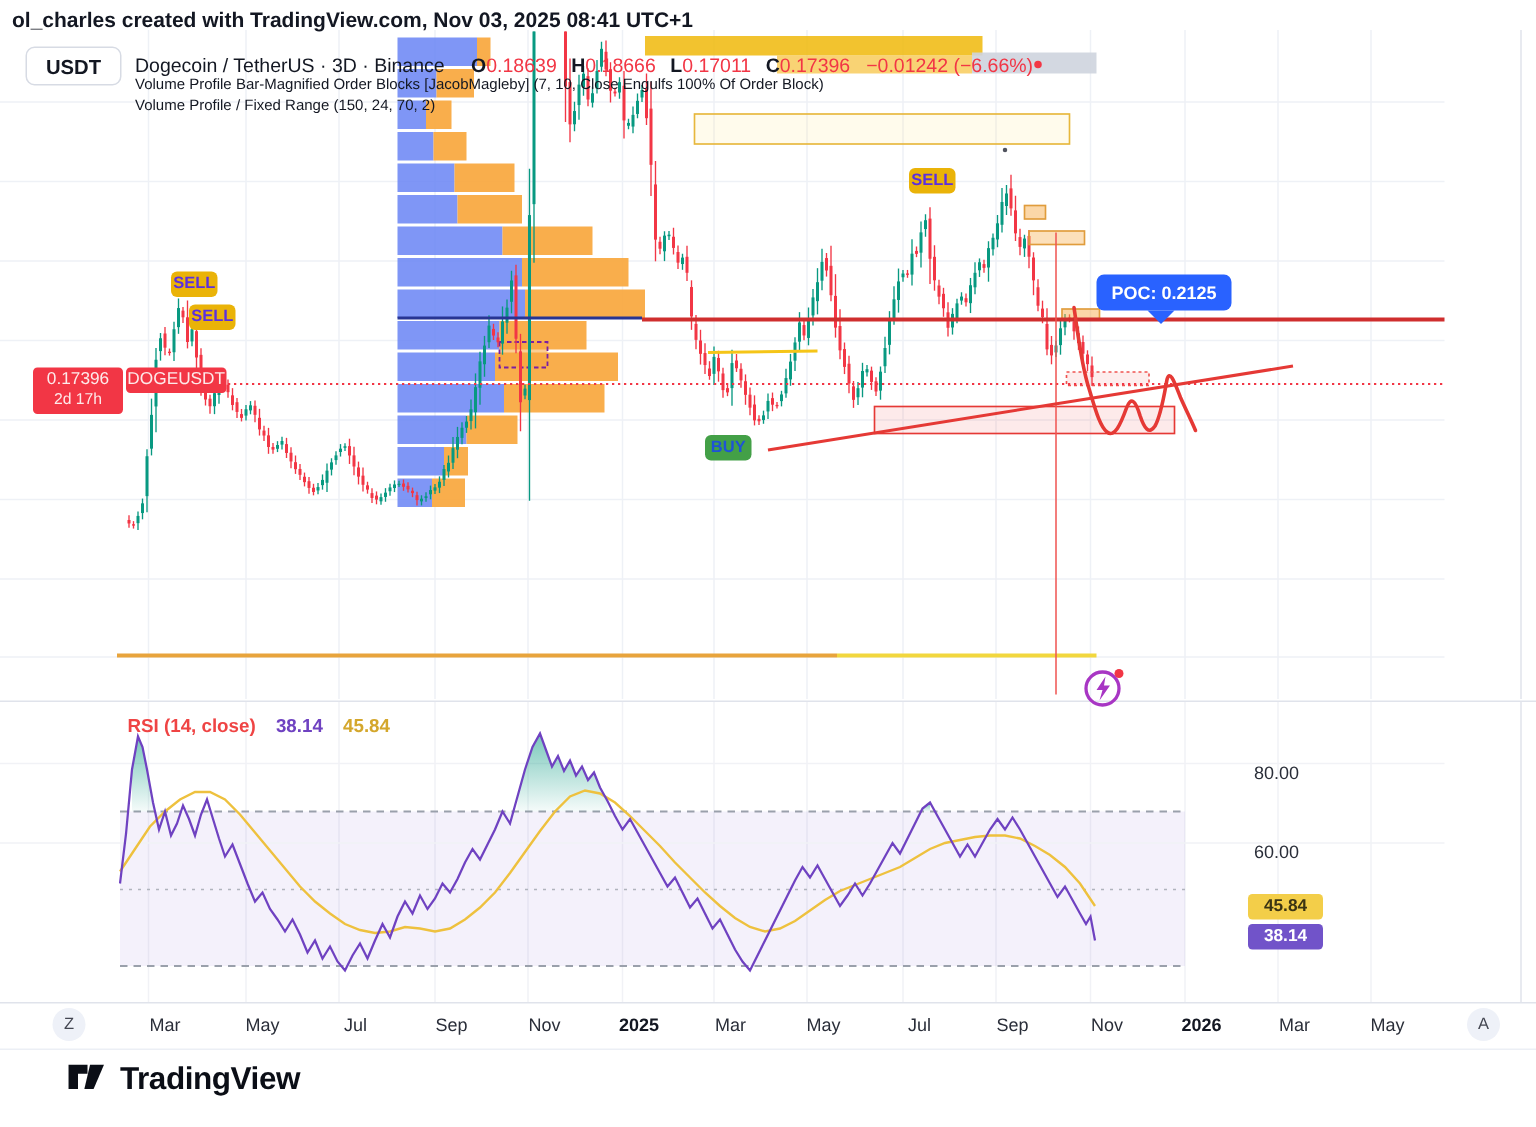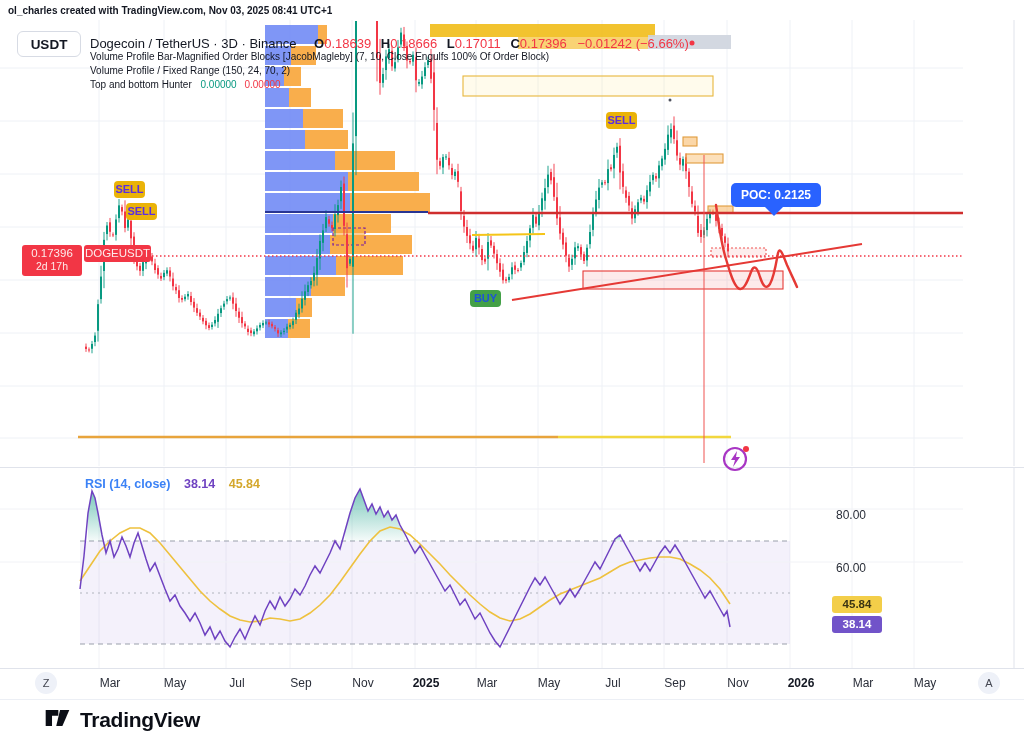--- a/index.html
+++ b/index.html
@@ -1,19 +1,19 @@
 <!DOCTYPE html>
 <html><head>
 <meta charset="utf-8">
 <style>
   html,body{margin:0;padding:0;background:#fff;}
   #app{position:relative;width:1024px;height:751px;background:#fff;overflow:hidden;
        font-family:"Liberation Sans",sans-serif;color:#131722;}
   .abs{position:absolute;}
-  #credit{left:8px;top:5px;font-size:10px;font-weight:600;color:#131722;}
+  #credit{left:8px;top:5px;font-size:14px;font-weight:600;color:#131722;}
   svg.pane{position:absolute;left:0;}
   #main-svg{top:0;}
   #rsi-svg{top:467px;}
   #usdt-btn{left:17px;top:31px;width:62px;height:24px;border:1px solid #d7dbe4;border-radius:6px;
             background:#fff;font-size:13.5px;font-weight:600;display:flex;align-items:center;justify-content:center;}
   .hdr-row{left:90px;font-size:10px;white-space:nowrap;}
   #hdr-title-row{top:36px;font-size:13px;}
   .sym{font-weight:500;margin-right:8px;}
   .k{font-weight:600;margin-left:6px;}
   .v{color:#f23645;}
@@ -24,21 +24,21 @@
   #symbol-tag{left:84px;top:245px;width:67px;height:17px;font-size:11.5px;line-height:17px;}
   .sell-tag{width:31px;height:17px;background:#eab308;color:#5b2fe0;font-weight:700;font-size:11px;
             border-radius:4px;text-align:center;line-height:17px;}
   #buy-tag{left:470px;top:290px;width:31px;height:17px;background:#43a047;color:#1e53d6;font-weight:700;
            font-size:11px;border-radius:4px;text-align:center;line-height:17px;}
   #poc-tag{left:731px;top:183px;background:#2962ff;color:#fff;font-size:12px;font-weight:600;
            padding:5px 10px;border-radius:5px;}
   #poc-tag:after{content:"";position:absolute;left:34px;top:100%;border:9px solid transparent;
                  border-top-color:#2962ff;border-bottom-width:0;}
   #rsi-header{left:85px;top:477px;font-size:12.5px;font-weight:600;white-space:nowrap;}
-  #rsi-header .t{color:#3b82f6;margin-top:12px;}
+  #rsi-header .t{color:#ef4444;margin-top:12px;}
   #rsi-header .pv{color:#6f42c1;margin-left:10px;}
   #rsi-header .yv{color:#d4a72c;margin-left:10px;}
   .rsi-axis-lbl{left:836px;font-size:12px;color:#2a2e39;}
   .rsi-tag{left:832px;width:50px;height:17px;border-radius:3px;font-size:11.5px;font-weight:600;
            text-align:center;line-height:17px;}
   #rsi-tag-ma{top:596px;background:#f3ce49;color:#3b3413;}
   #rsi-tag-val{top:616px;background:#7153c9;color:#fff;}
   #price-scale{left:0;top:0;width:74px;height:466px;}
   .price-lbl{position:absolute;right:0;font-size:12px;color:#2a2e39;white-space:nowrap;}
   #time-axis{left:0;top:668px;width:1024px;height:30px;border-top:1px solid #e0e3eb;
@@ -622,25 +622,20 @@
     <span class="k">L</span><span class="v">0.17011</span>
     <span class="k">C</span><span class="v">0.17396</span>
     <span class="v" style="margin-left:7px;">−0.01242 (−6.66%)</span>
   </div>
   <div class="abs hdr-row" style="top:51px;">
     <span>Volume Profile Bar-Magnified Order Blocks [JacobMagleby] (7, 10, Close Engulfs 100% Of Order Block)</span>
   </div>
   <div class="abs hdr-row" style="top:65px;">
     <span>Volume Profile / Fixed Range (150, 24, 70, 2)</span>
   </div>
-  <div class="abs hdr-row" style="top:79px;">
-    <span>Top and bottom Hunter</span>
-    <span class="vg">0.00000</span>
-    <span class="vr">0.00000</span>
-  </div>
 
 
   <div class="abs tag" id="price-tag">
     <div>0.17396</div>
     <div style="font-size:10.5px;">2d 17h</div>
   </div>
   <div class="abs tag" id="symbol-tag">
     <span>DOGEUSDT</span>
   </div>
 

